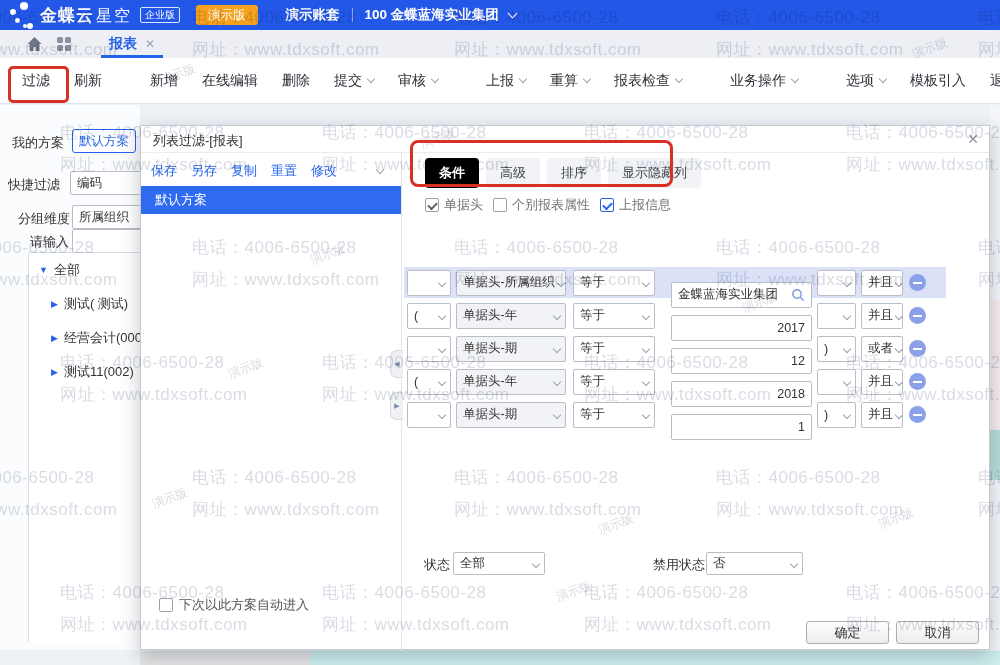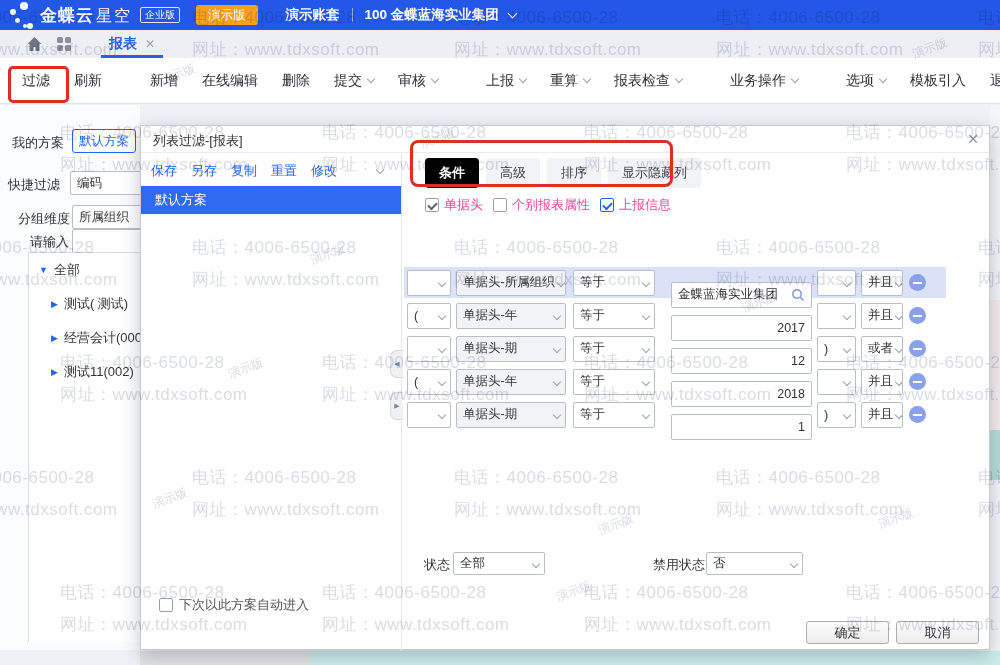--- a/index.html
+++ b/index.html
@@ -82,21 +82,21 @@
   .cb.checked::after { content:""; position:absolute; left:2px; top:2.5px; width:7px; height:4px; border-left:2px solid #5a6068; border-bottom:2px solid #5a6068; transform:rotate(-45deg); }
   .cb.blue { border-color:#2563eb; }
   .cb.blue.checked::after { border-color:#2563eb; }
 
   .dtabs { position:absolute; left:284px; top:32px; display:flex; gap:7px; }
   .dtab { font-size:13px; color:#3a3f47; background:#f2f3f6; border-radius:4px; padding:6px 14px; cursor:pointer; white-space:nowrap; }
   .dtab.active { background:#000000; color:#fff; font-weight:600; }
 
   .cbrow { position:absolute; left:284px; top:70px; display:flex; align-items:center; gap:10px; }
   .cbrow .grp { display:flex; align-items:center; }
-  .cbrow .lbl { font-size:13px; color:#ec4899; margin-left:5px; white-space:nowrap; }
+  .cbrow .lbl { font-size:13px; color:#737373; margin-left:5px; white-space:nowrap; }
 
   .rowlinks { position:absolute; left:267px; top:112px; display:flex; gap:13px;margin-top:40px; }
   .rowlinks .alink { font-size:13px; color:#2563eb; font-weight:600; cursor:pointer; white-space:nowrap; }
 
   .frow { position:absolute; left:263px; width:542px; height:31px; display:flex; align-items:center; padding-left:3px; }
   .frow.selected { background:#dbe2f8; }
   .sel { height:26px; border:1px solid #b9bdc6; border-radius:2px; background:#fff; display:flex; align-items:center; justify-content:space-between; font-size:12.5px; color:#333; padding:0 5px 0 6px; overflow:hidden; white-space:nowrap; }
   .sel .chev { margin-left:3px; }
   .c1 { width:44px; margin-right:5px; }
   .c2 { width:110px; margin-right:7px; background:#f2f3f6; }

